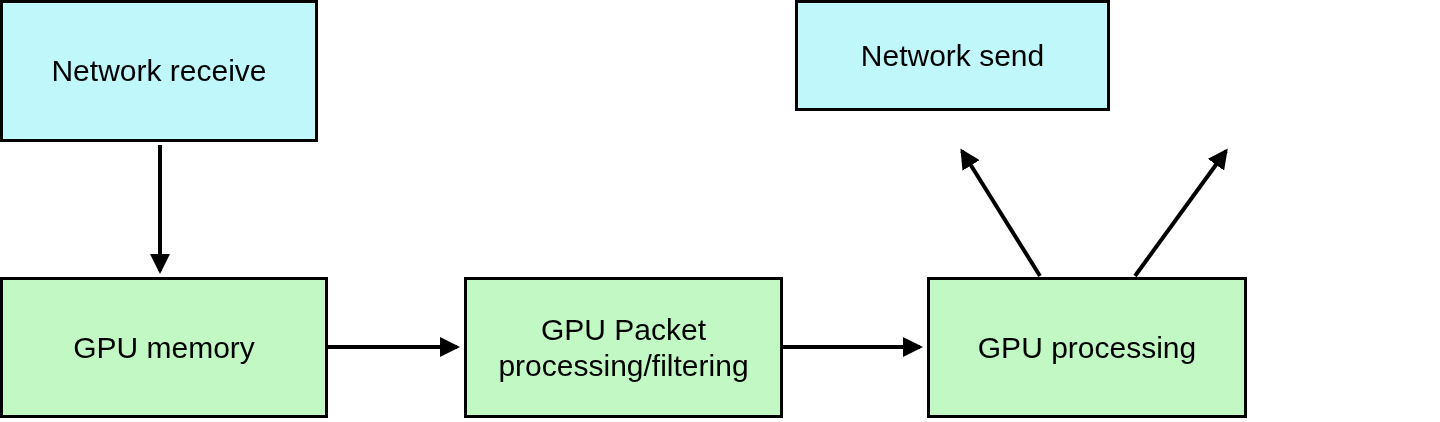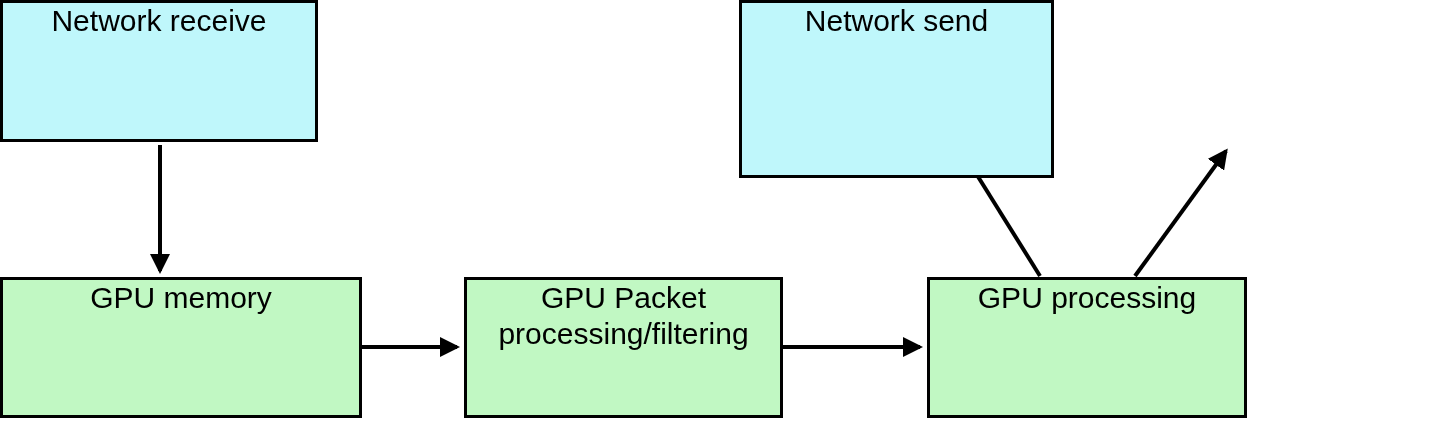--- a/index.html
+++ b/index.html
@@ -15,37 +15,37 @@
     width: 1440px;
     height: 422px;
     background: var(--bg);
     overflow: hidden;
     font-family: "Liberation Sans", sans-serif;
   }
   .node {
     position: absolute;
     border: 3px solid var(--line);
     display: flex;
-    align-items: flex-start;
+    align-items: center;
     justify-content: center;
     text-align: center;
   }
   .node-io  { background: var(--io-fill); }
   .node-gpu { background: var(--gpu-fill); }
   .node-label {
     font-size: 30px;
     line-height: 1.2;
     color: #000000;
     white-space: pre-line;
   }
   
   .pos-network-receive { left: 0;      top: 0;    width: 318px; height: 142px; }
-  .pos-network-send    { left: 739px;  top: 0;    width: 315px; height: 178px; }
+  .pos-network-send    { left: 795px;  top: 0;    width: 315px; height: 111px; }
   .pos-results-to-cpu  { left: 1120px; top: 0;    width: 317px; height: 142px; }
-  .pos-gpu-memory      { left: 0;      top: 277px; width: 362px; height: 141px; }
+  .pos-gpu-memory      { left: 0;      top: 277px; width: 328px; height: 141px; }
   .pos-gpu-packet      { left: 464px;  top: 277px; width: 319px; height: 141px; }
   .pos-gpu-processing  { left: 927px;  top: 277px; width: 320px; height: 141px; }
   .arrows-layer {
     position: absolute;
     left: 0; top: 0;
     width: 1440px; height: 422px;
     color: var(--line);
     pointer-events: none;
   }
   .arrows-layer path.edge {

